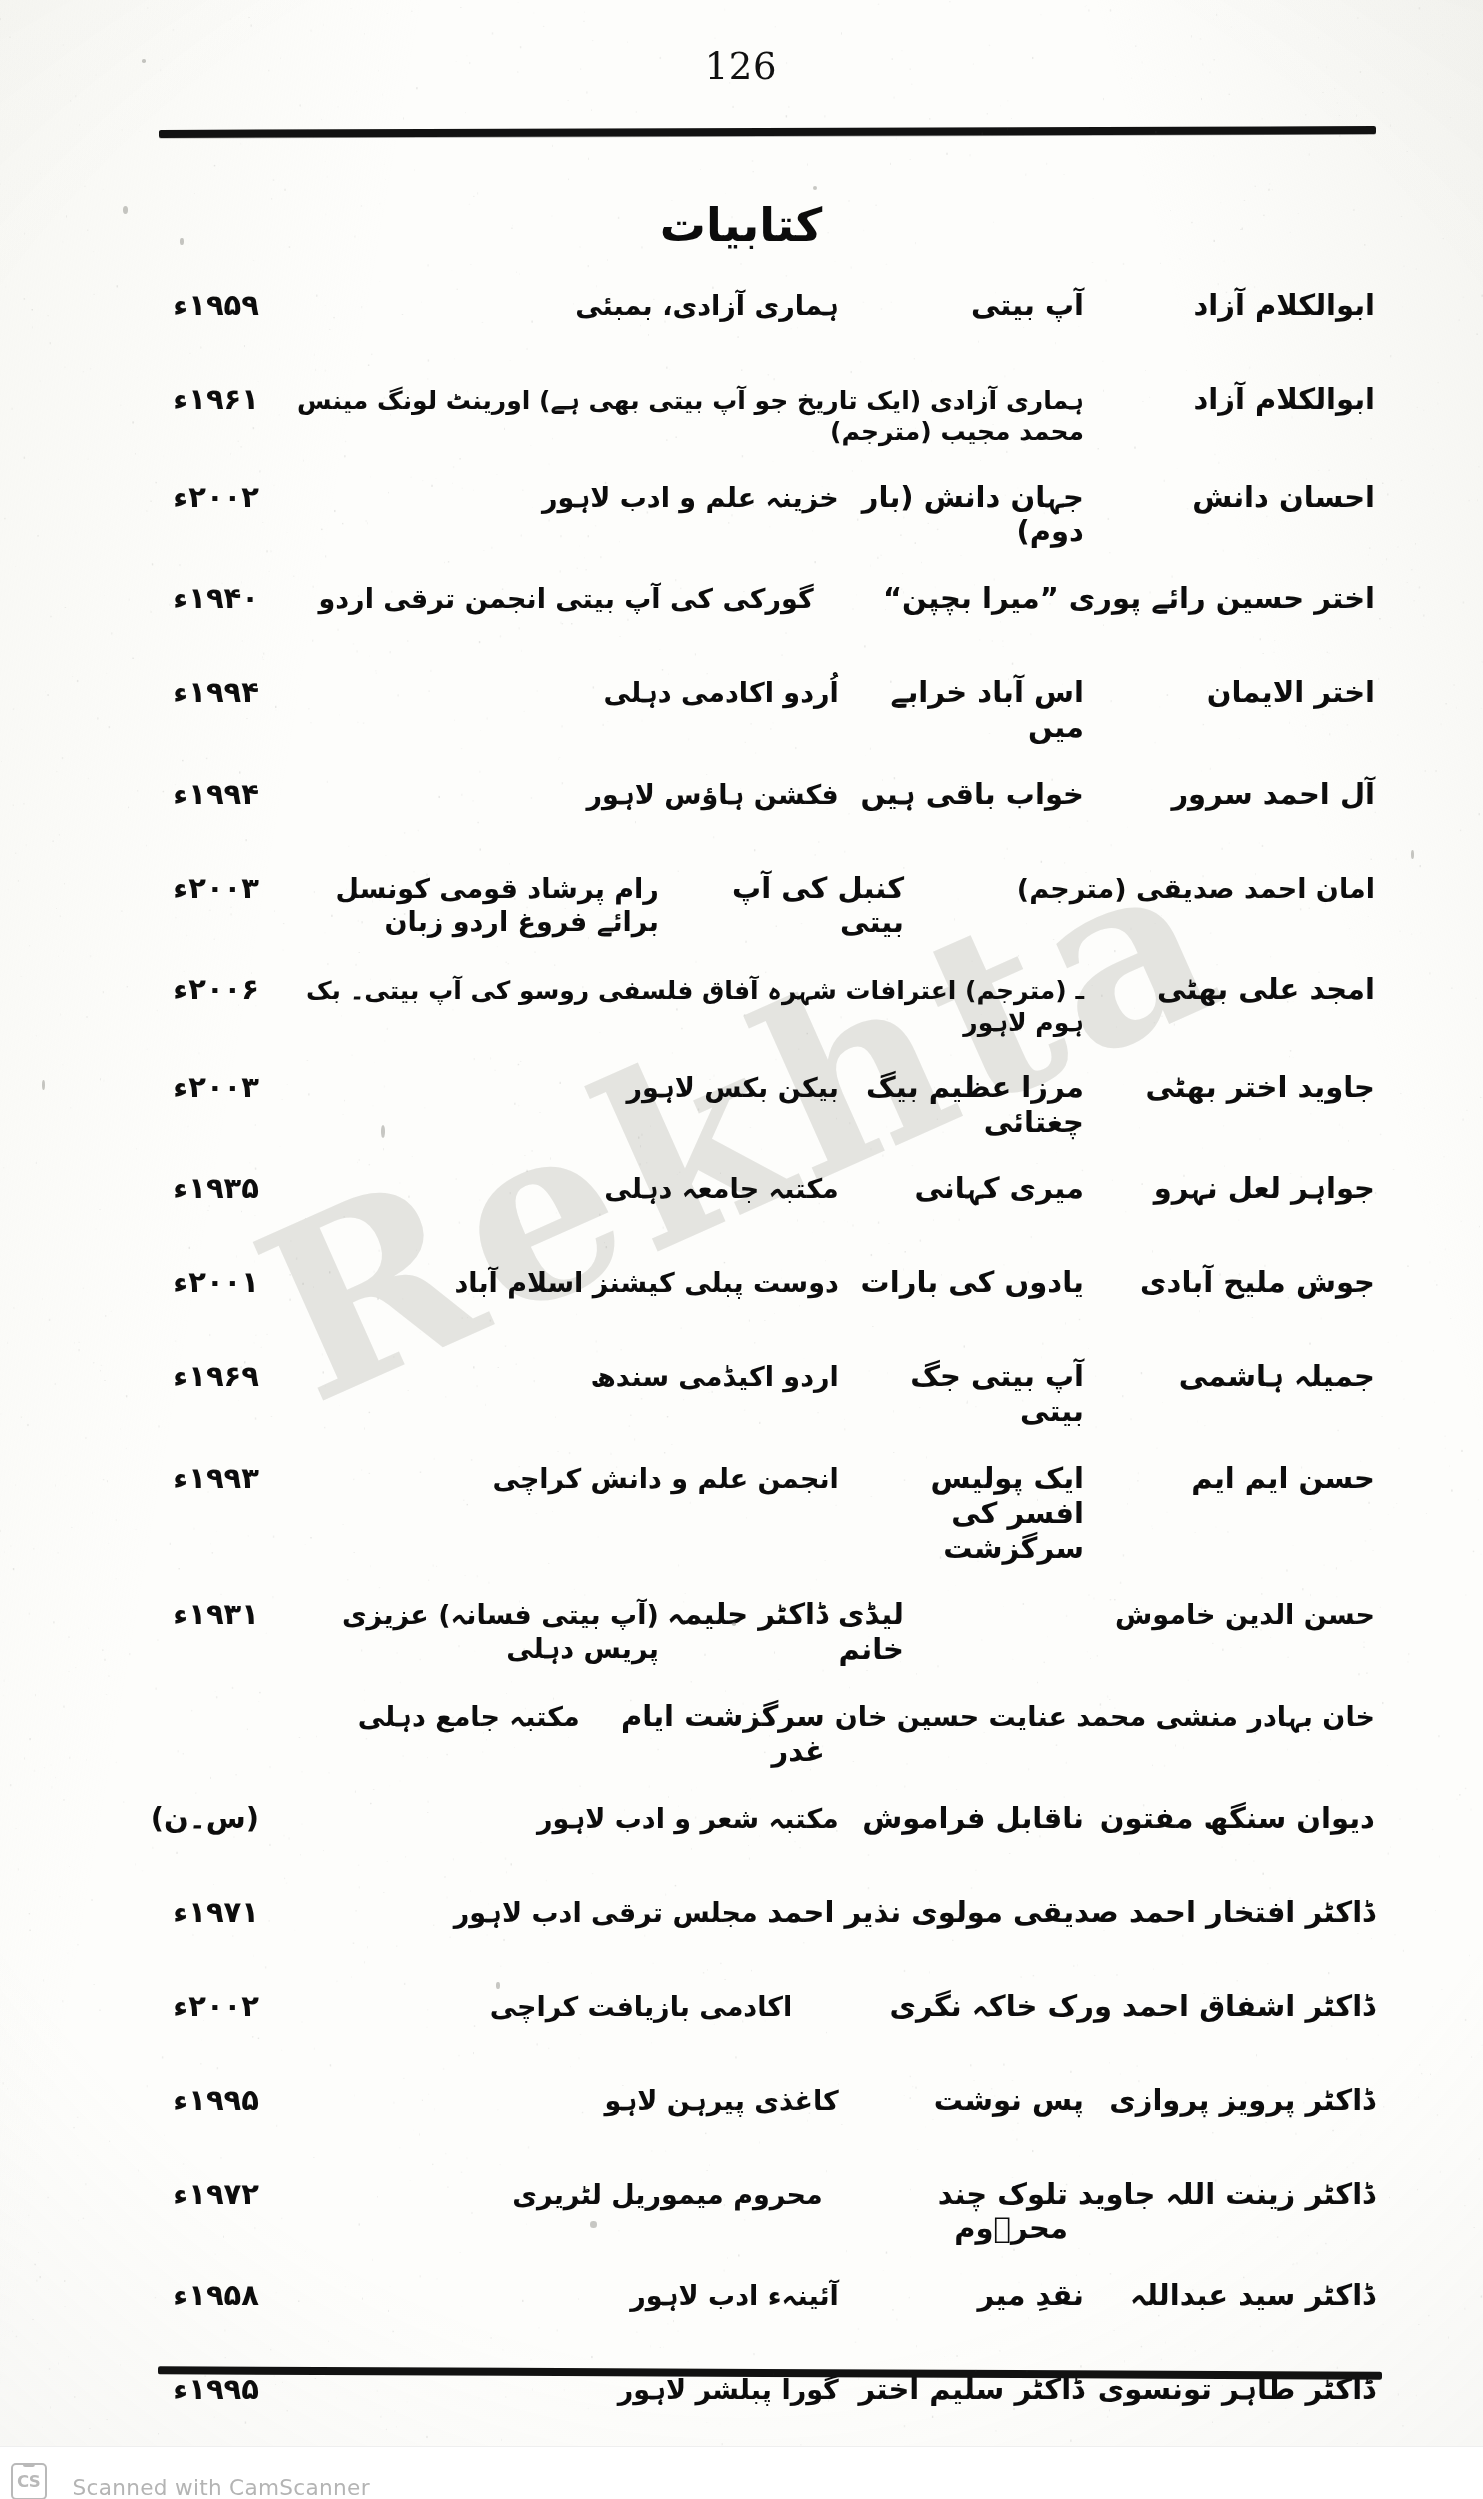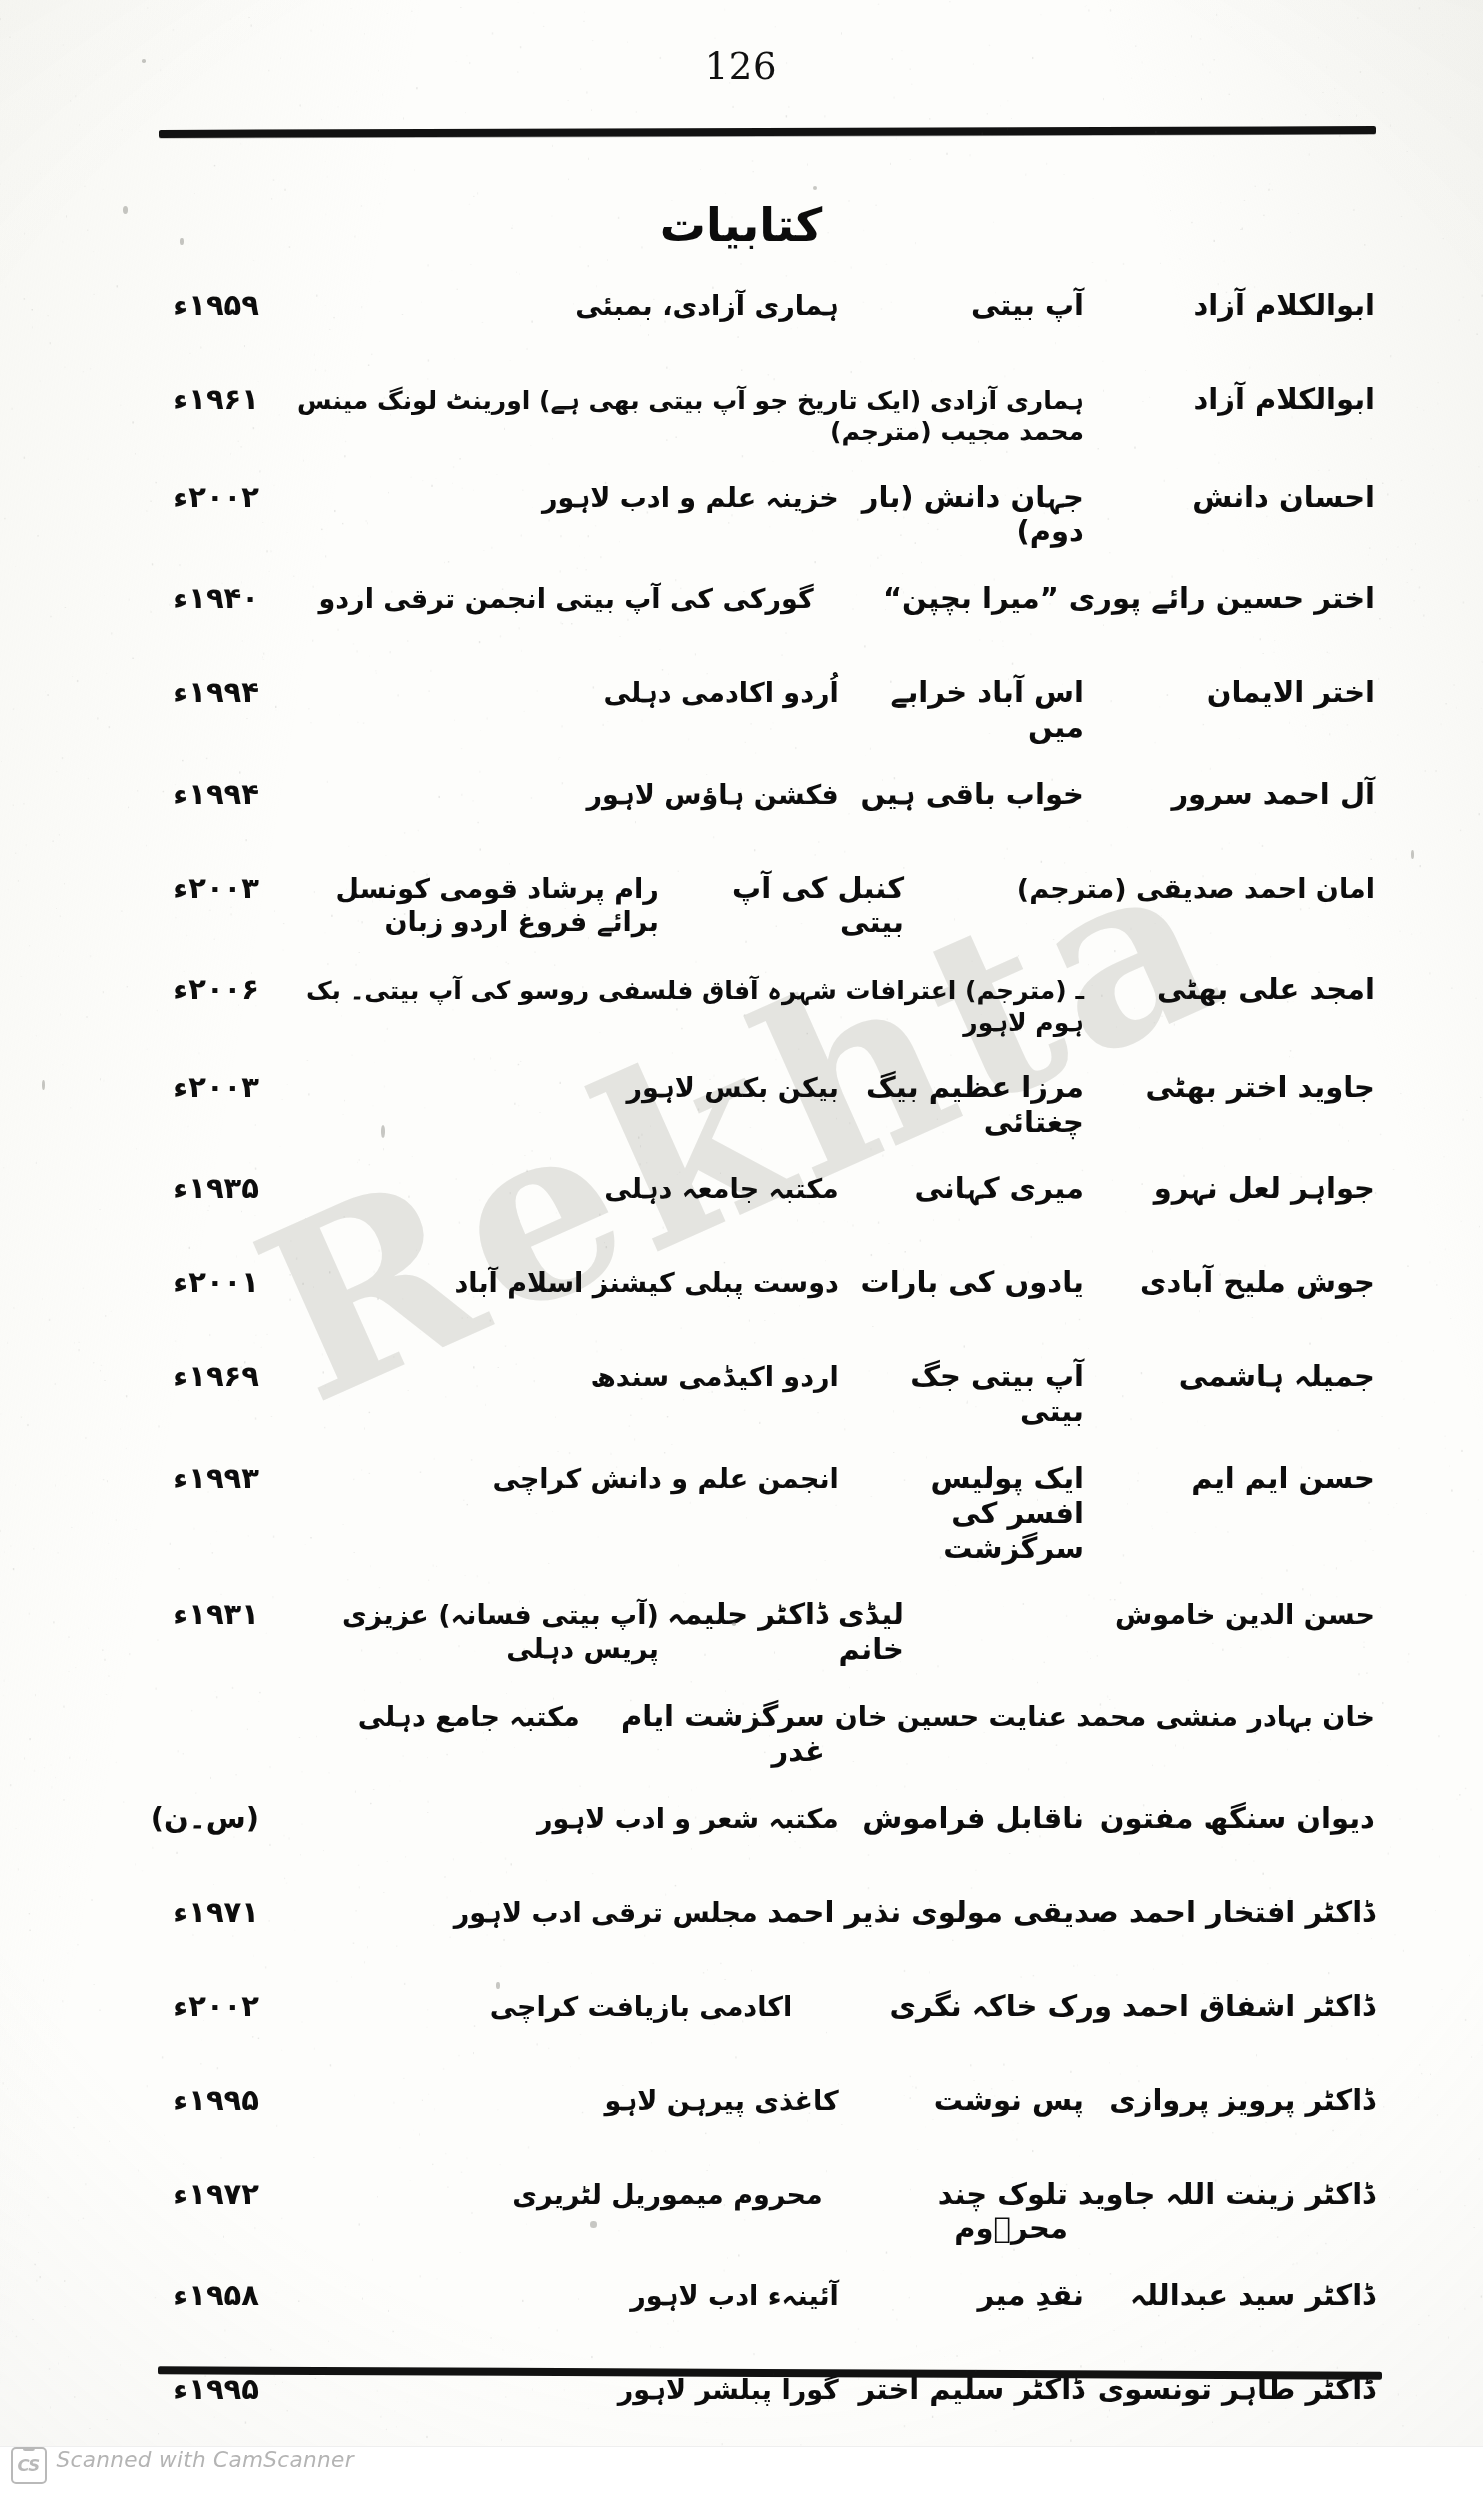--- a/index.html
+++ b/index.html
@@ -173,25 +173,24 @@
 
   
   .footer {
     position: absolute;
     left: 0;
     bottom: 0;
     width: 1484px;
     height: 53px;
     background: #ffffff;
     display: flex;
-    align-items: flex-start;
+    align-items: flex-end;
     direction: ltr;
     z-index: 8;
     border-top: 0.7px solid #efefef;
-    font-style: italic;
   }
   .cs-logo {
     margin-left: 11.5px;
     width: 32px;
     height: 33px;
     border: 2.2px solid #b9b9b9;
     border-radius: 5px;
     color: #b9b9b9;
     font-family: "DejaVu Sans", sans-serif;
     font-size: 16.6px;
@@ -207,21 +206,21 @@
     position: absolute;
     top: -1.4px;
     left: 50%;
     transform: translateX(-50%);
     width: 12.2px;
     height: 3.6px;
     background: #b9b9b9;
     border-radius: 0 0 2.2px 2.2px;
   }
   .cs-text {
-    margin-left: 10px;
+    margin-left: 26px;
     color: #b4b4b4;
     font-family: "DejaVu Sans", "Liberation Sans", sans-serif;
     font-size: 21.6px;
     letter-spacing: 0.3px;
   }
 
   
   .dust {
     position: absolute;
     background: #9a9a96;

